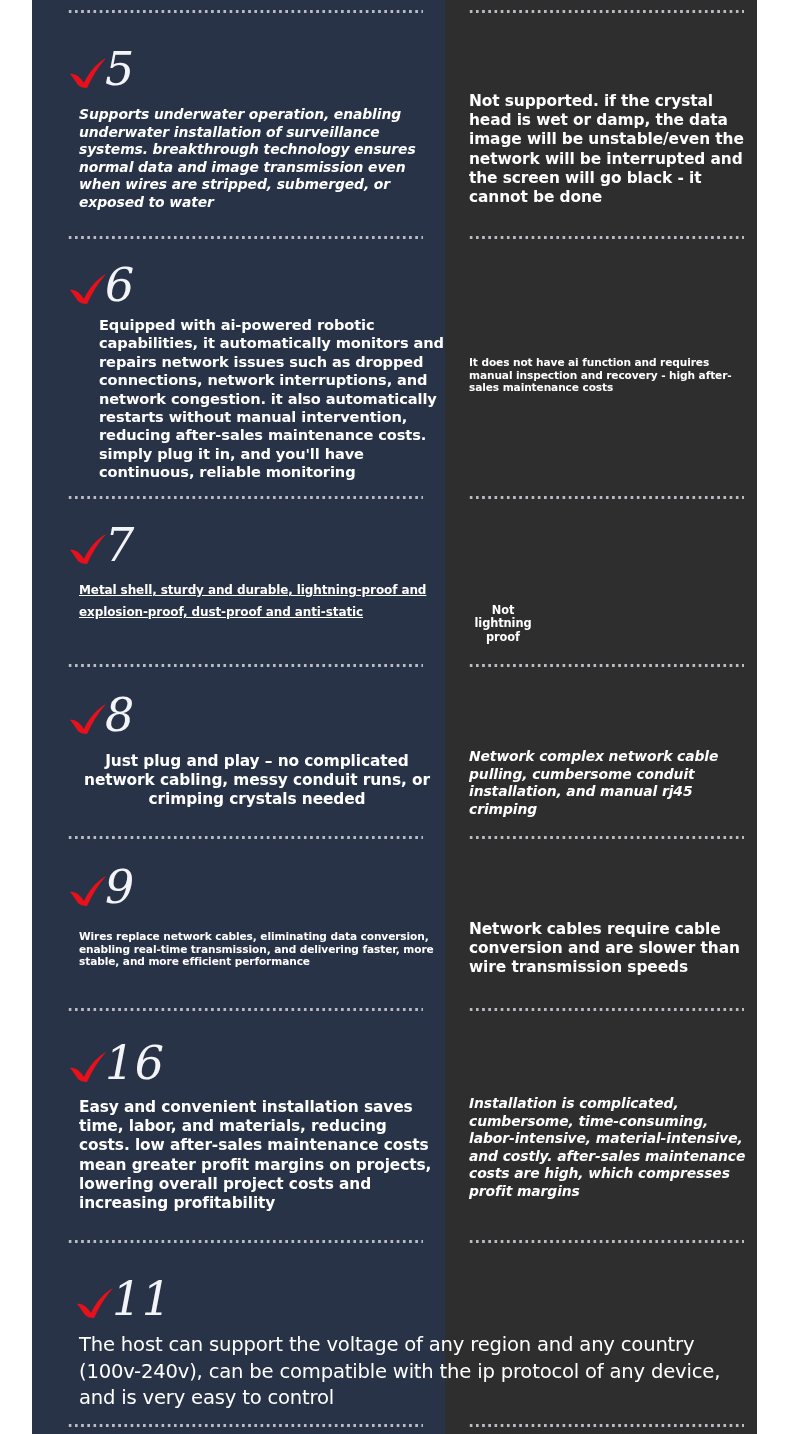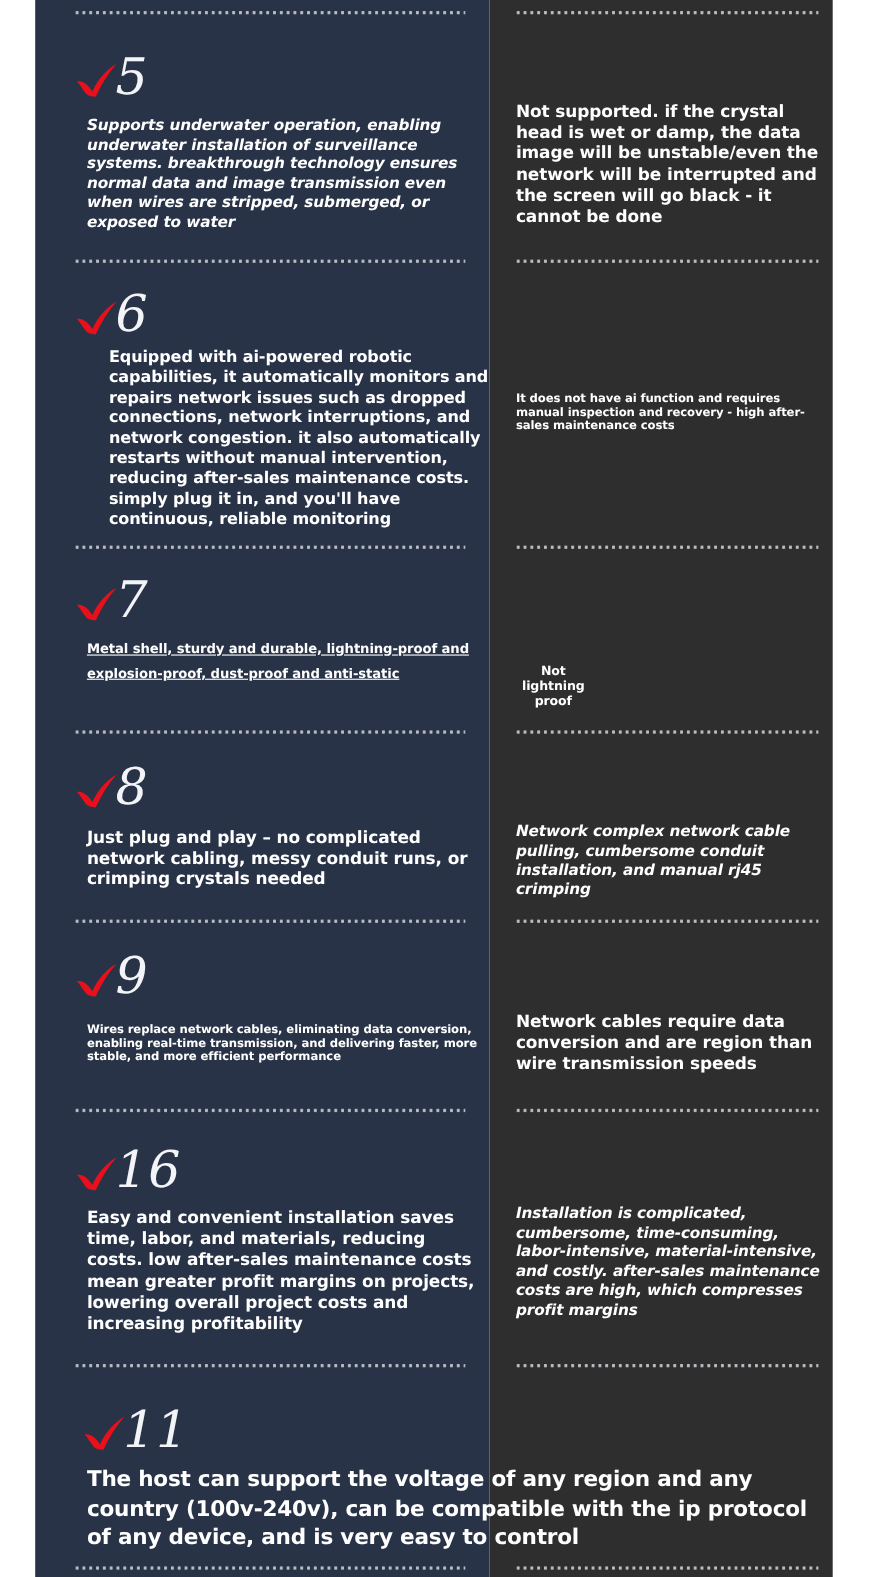--- a/index.html
+++ b/index.html
@@ -102,30 +102,30 @@
   .l-txt { left: 79px; width: 356px; }
   .r-txt { left: 469px; width: 278px; }
 
   .s18 { font-size: 15.4px; line-height: 19.2px; }
   .s17 { font-size: 14.6px; line-height: 18.4px; margin-left: 20px; }
   .s16 { font-size: 13.9px; line-height: 17.6px; font-style: italic; }
   .s13 { font-size: 11.4px; line-height: 13.4px; margin-top: 28px; }
   .s12 { font-size: 10.6px; line-height: 12.6px; }
   .s20 { font-size: 12px; line-height: 21.6px; text-decoration: underline; }
 
-  .ta-right  { text-align: left; }
+  .ta-right  { text-align: center; }
   .ta-center { text-align: center; }
 
   
   .full-txt {
     position: absolute;
     left: 79px;
     width: 680px;
     color: #ffffff;
-    font-weight: bold;
+    font-weight: normal;
     font-size: 19.6px;
     line-height: 26.5px;
     letter-spacing: -0.2px;
   }
 </style>
 </head>
 <body>
 
 <div class="page">
 
@@ -199,21 +199,21 @@
       <div class="sep right" style="top:836px"></div>
 
       <div class="marker" style="left:67px; top:854px">
         <svg class="check" viewBox="0 0 42 34">
           <path d="M3 18 C8 17 13 21 17 27 C22 16 30 7 39 2 C31 11 25 21 20 32 C16 32 13 31 11 29 C8 25 6 21 3 18 Z" fill="#e8101b"></path>
         </svg>
         <span class="num">9</span>
       </div>
 
       <div class="txt l-txt s12" style="top:930px">Wires replace network cables, eliminating data conversion, enabling real-time transmission, and delivering faster, more stable, and more efficient performance</div>
-      <div class="txt r-txt s18" style="top:920px">Network cables require data conversion and are region than wire transmission speeds</div>
+      <div class="txt r-txt s18" style="top:920px">Network cables require cable conversion and are slower than wire transmission speeds</div>
     </div>
 
     <div class="row">
       <div class="sep left" style="top:1008px"></div>
       <div class="sep right" style="top:1008px"></div>
 
       <div class="marker" style="left:67px; top:1030px">
         <svg class="check" viewBox="0 0 42 34">
           <path d="M3 18 C8 17 13 21 17 27 C22 16 30 7 39 2 C31 11 25 21 20 32 C16 32 13 31 11 29 C8 25 6 21 3 18 Z" fill="#e8101b"></path>
         </svg>

